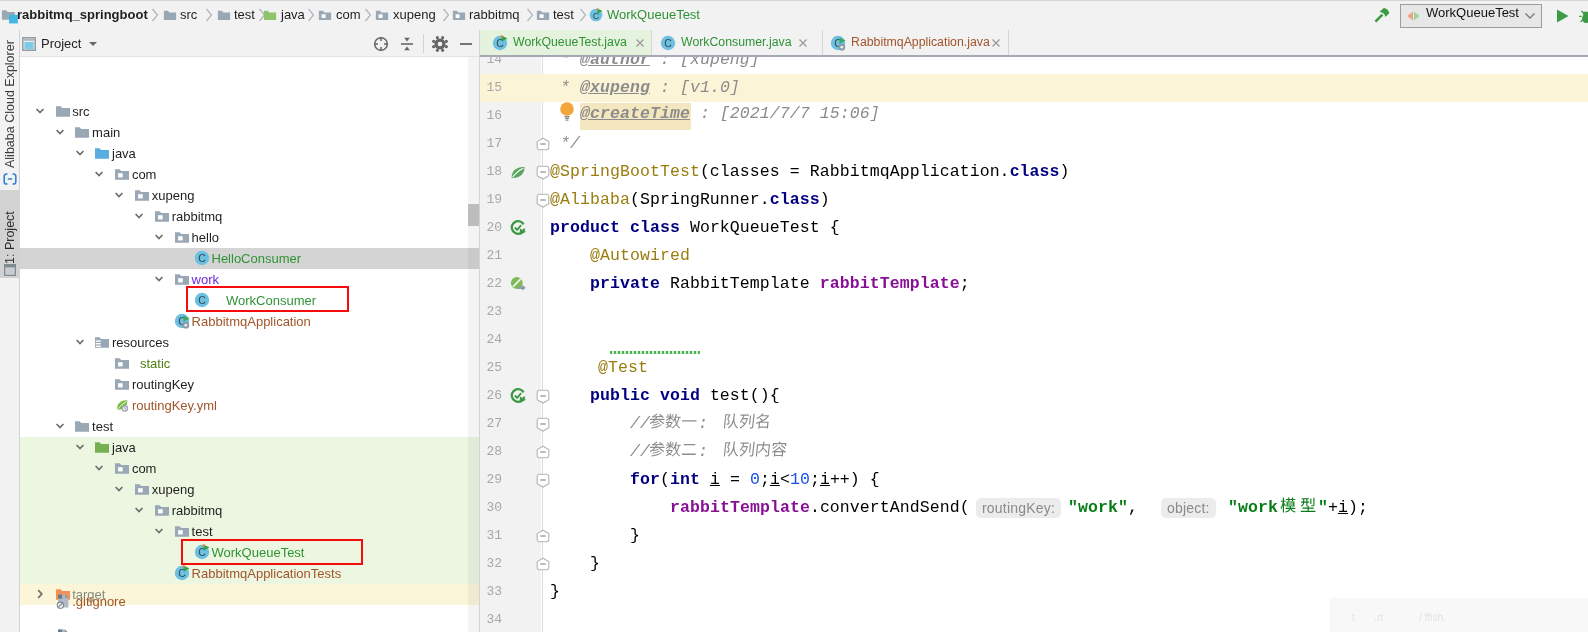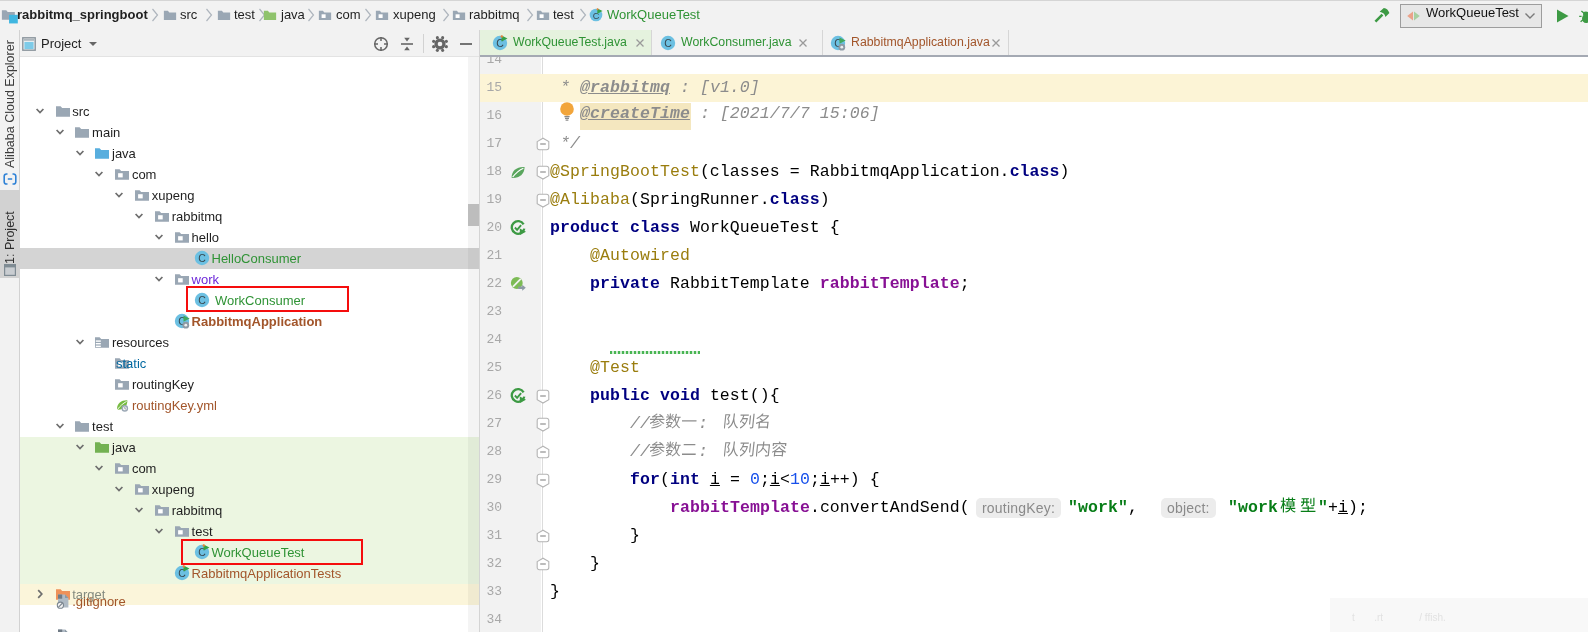--- a/index.html
+++ b/index.html
@@ -363,33 +363,33 @@
       </div>
       <div class="tl" style="left:171.6px;font-weight:normal;color:#6d28d9">work</div>
     </div>
 <div class="trow" style="top:290px">
       <div class="tic" style="left:173.8px">
         <svg width="16" height="16" viewBox="0 0 16 16" style="">
           <circle cx="8" cy="8" r="7.2" fill="#6cc0e2"></circle>
           <text x="8" y="12" font-size="10.5" font-family="Liberation Sans" fill="#37474f" text-anchor="middle">C</text>
         </svg>
       </div>
-      <div class="tl" style="left:195px;font-weight:normal;color:#2f9335">WorkConsumer</div>
+      <div class="tl" style="left:206px;font-weight:normal;color:#2f9335">WorkConsumer</div>
     </div>
 <div class="trow" style="top:311px">
       <div class="tic" style="left:153.9px">
         <svg width="16" height="16" viewBox="0 0 16 16" style="">
           <circle cx="8" cy="8" r="7.2" fill="#6cc0e2"></circle>
           <text x="8" y="12" font-size="10.5" font-family="Liberation Sans" fill="#37474f" text-anchor="middle">C</text>
           <path d="M9.5 2.5 l6.2 3.1 -6.2 3.1 z" fill="#41a85f"></path>
           <circle cx="11.8" cy="12.2" r="3.4" fill="#8d9aa5"></circle>
           <circle cx="11.8" cy="12.2" r="1.4" fill="#eceff1"></circle>
         </svg>
       </div>
-      <div class="tl" style="left:171.6px;font-weight:bold;color:#a2552a">RabbitmqApplication</div>
+      <div class="tl" style="left:171.6px;font-weight:normal;color:#a2552a">RabbitmqApplication</div>
     </div>
 <div class="trow" style="top:332px">
       <div class="tchev" style="left:54.5px">
         <svg width="10" height="10" viewBox="0 0 10 10" style="">
           <path d="M1.6 3 L5 6.6 L8.4 3" stroke="#6e6e6e" stroke-width="1.7" fill="none"></path>
         </svg>
       </div>
       <div class="tic" style="left:74.3px">
         <svg width="16" height="16" viewBox="0 0 16 16" style="">
           <path d="M1 3.2 h4.6 l1.6 1.9 H15 v8.7 H1 z" fill="#9aa7b4"></path>
@@ -400,21 +400,21 @@
       </div>
       <div class="tl" style="left:92.0px;font-weight:normal;color:#1f1f1f">resources</div>
     </div>
 <div class="trow" style="top:353px">
       <div class="tic" style="left:94.2px">
         <svg width="16" height="16" viewBox="0 0 16 16" style="">
           <path d="M1 3.2 h4.6 l1.6 1.9 H15 v8.7 H1 z" fill="#9aa7b4"></path>
           <rect x="4.1" y="7.2" width="4.6" height="4.2" fill="#fff"></rect>
         </svg>
       </div>
-      <div class="tl" style="left:96px;font-weight:normal;color:#0369a1">static</div>
+      <div class="tl" style="left:120px;font-weight:normal;color:#4d7c0f">static</div>
     </div>
 <div class="trow" style="top:374px">
       <div class="tic" style="left:94.2px">
         <svg width="16" height="16" viewBox="0 0 16 16" style="">
           <path d="M1 3.2 h4.6 l1.6 1.9 H15 v8.7 H1 z" fill="#9aa7b4"></path>
           <rect x="4.1" y="7.2" width="4.6" height="4.2" fill="#fff"></rect>
         </svg>
       </div>
       <div class="tl" style="left:111.9px;font-weight:normal;color:#1f1f1f">routingKey</div>
     </div>
@@ -642,29 +642,30 @@
 <div class="ln" style="left:-34px;top:308px">25</div>
 <div class="ln" style="left:-34px;top:336px">26</div>
 <div class="ln" style="left:-34px;top:364px">27</div>
 <div class="ln" style="left:-34px;top:392px">28</div>
 <div class="ln" style="left:-34px;top:420px">29</div>
 <div class="ln" style="left:-34px;top:448px">30</div>
 <div class="ln" style="left:-34px;top:476px">31</div>
 <div class="ln" style="left:-34px;top:504px">32</div>
 <div class="ln" style="left:-34px;top:532px">33</div>
 <div class="ln" style="left:-34px;top:560px">34</div>
-<div class="cl" style="left:70px;top:28px"><span class="cm"> * <span class="jdt">@rabbitmq</span> : [v1.0]</span></div>
+<div class="cl" style="left:70px;top:0px"><span class="cm"> * <span class="jdt">@author</span> : [xupeng]</span></div>
+<div class="cl" style="left:70px;top:28px"><span class="cm"> * <span class="jdt">@xupeng</span> : [v1.0]</span></div>
 <div class="cl" style="left:70px;top:54px"><span class="cm"> * <span class="jdt">@createTime</span> : [2021/7/7 15:06]</span></div>
 <div class="cl" style="left:70px;top:84px"><span class="cm"> */</span></div>
 <div class="cl" style="left:70px;top:112px"><span class="ann">@SpringBootTest</span>(classes = RabbitmqApplication.<span class="kw">class</span>)</div>
 <div class="cl" style="left:70px;top:140px"><span class="ann">@Alibaba</span>(SpringRunner.<span class="kw">class</span>)</div>
 <div class="cl" style="left:70px;top:168px"><span class="kw">product class</span> WorkQueueTest {</div>
 <div class="cl" style="left:70px;top:196px">    <span class="ann">@Autowired</span></div>
 <div class="cl" style="left:70px;top:224px">    <span class="kw">private</span> RabbitTemplate <span class="fld">rabbitTemplate</span>;</div>
-<div class="cl" style="left:70px;top:308px">    <span class="ann">@Test</span></div>
+<div class="cl" style="left:78px;top:308px">    <span class="ann">@Test</span></div>
 <div class="cl" style="left:70px;top:336px">    <span class="kw">public void</span> test(){</div>
 <div class="cl" style="left:70px;top:364px">        <span class="cm">//<svg class="cj" width="16" height="21" viewBox="0 0 16 21" style="vertical-align:-4px">
                 <g transform="skewX(-6)">
                   <path transform="matrix(0.0162,0,0,-0.0162,0.0,16.2)" fill="#8c8c8c" d="M548 401C480 353 353 308 254 284C272 269 291 247 302 231C404 260 530 310 610 368ZM635 284C547 219 381 166 239 140C254 124 272 100 282 82C433 115 598 174 698 253ZM761 177C649 69 422 8 176 -17C191 -34 205 -62 213 -82C470 -50 703 18 829 144ZM179 591C202 599 233 602 404 611C390 578 374 547 356 517H53V450H307C237 365 145 299 39 253C56 239 85 209 96 194C216 254 322 338 401 450H606C681 345 801 250 915 199C926 218 950 246 966 261C867 298 761 370 691 450H950V517H443C460 548 476 581 489 615L769 628C795 605 817 583 833 564L895 609C840 670 728 754 637 810L579 771C617 746 659 717 699 686L312 672C375 710 439 757 499 808L431 845C359 775 260 710 228 693C200 676 177 665 157 663C165 643 175 607 179 591Z"></path>
                 </g>
               </svg><svg class="cj" width="16" height="21" viewBox="0 0 16 21" style="vertical-align:-4px">
                 <g transform="skewX(-6)">
                   <path transform="matrix(0.0162,0,0,-0.0162,0.0,16.2)" fill="#8c8c8c" d="M443 821C425 782 393 723 368 688L417 664C443 697 477 747 506 793ZM88 793C114 751 141 696 150 661L207 686C198 722 171 776 143 815ZM410 260C387 208 355 164 317 126C279 145 240 164 203 180C217 204 233 231 247 260ZM110 153C159 134 214 109 264 83C200 37 123 5 41 -14C54 -28 70 -54 77 -72C169 -47 254 -8 326 50C359 30 389 11 412 -6L460 43C437 59 408 77 375 95C428 152 470 222 495 309L454 326L442 323H278L300 375L233 387C226 367 216 345 206 323H70V260H175C154 220 131 183 110 153ZM257 841V654H50V592H234C186 527 109 465 39 435C54 421 71 395 80 378C141 411 207 467 257 526V404H327V540C375 505 436 458 461 435L503 489C479 506 391 562 342 592H531V654H327V841ZM629 832C604 656 559 488 481 383C497 373 526 349 538 337C564 374 586 418 606 467C628 369 657 278 694 199C638 104 560 31 451 -22C465 -37 486 -67 493 -83C595 -28 672 41 731 129C781 44 843 -24 921 -71C933 -52 955 -26 972 -12C888 33 822 106 771 198C824 301 858 426 880 576H948V646H663C677 702 689 761 698 821ZM809 576C793 461 769 361 733 276C695 366 667 468 648 576Z"></path>
                 </g>
               </svg><svg class="cj" width="16" height="21" viewBox="0 0 16 21" style="vertical-align:-4px">

